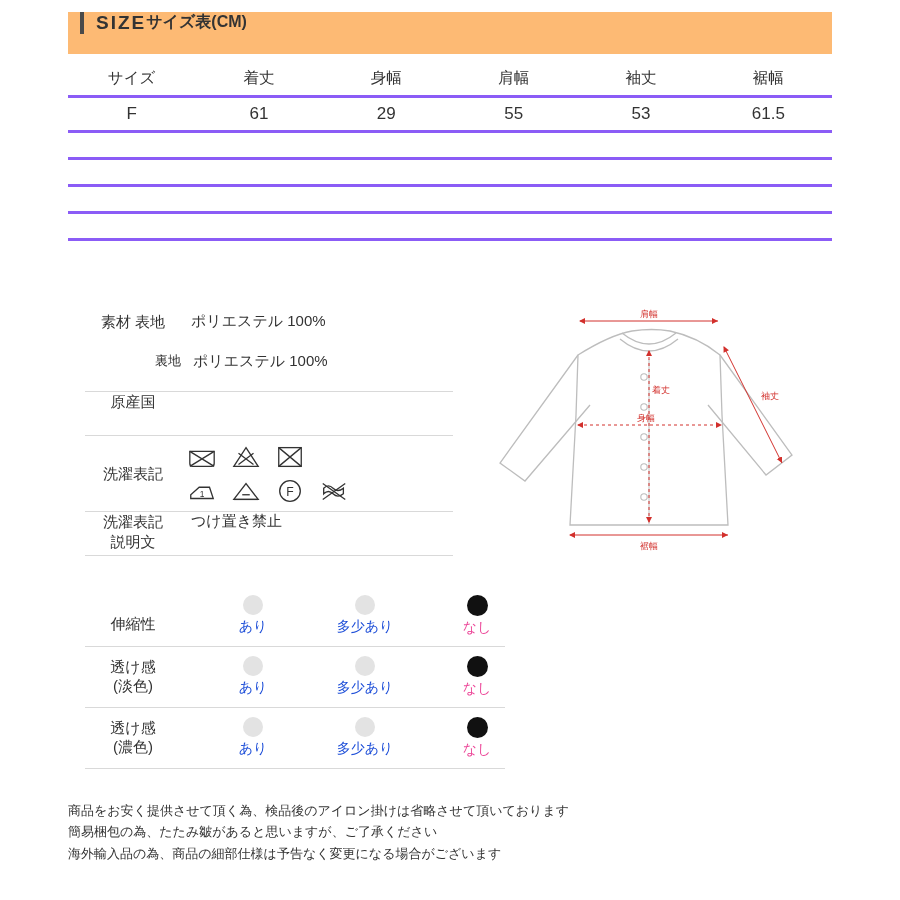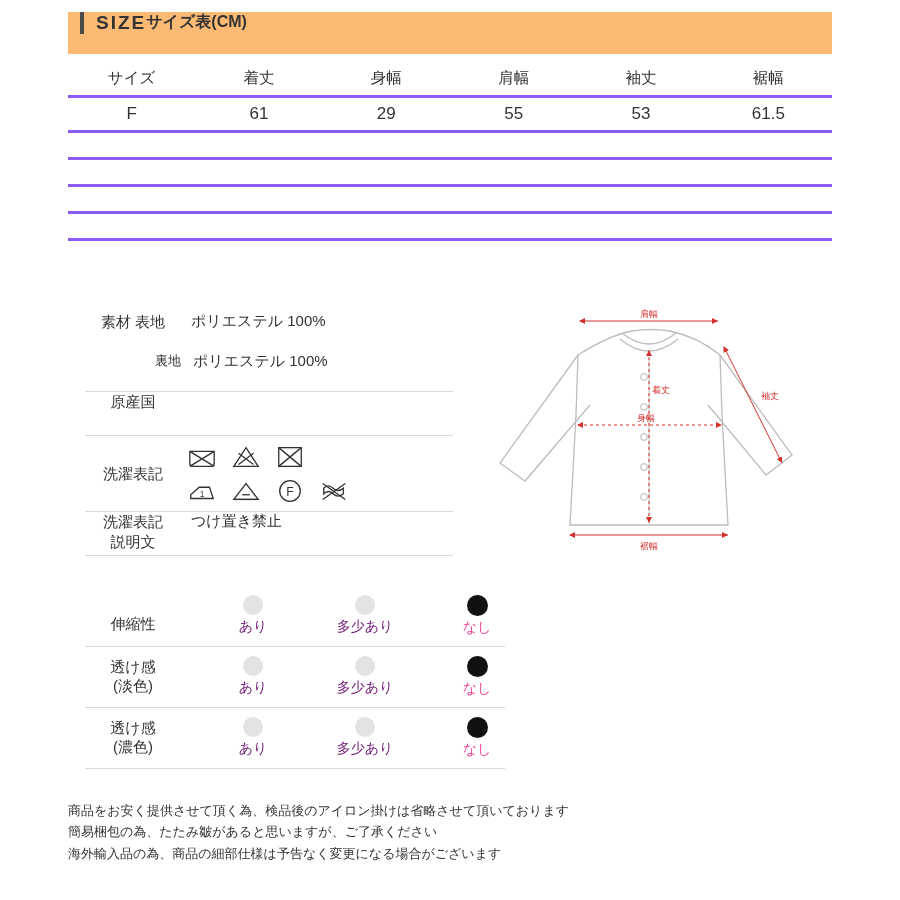--- a/index.html
+++ b/index.html
@@ -193,21 +193,21 @@
     background: #e3e3e3;
     margin: 0 auto 3px auto;
   }
   .dot.on {
     background: #111;
     width: 21px;
     height: 21px;
   }
   .opt-text {
     font-size: 14px;
-    color: #701a75;
+    color: #1d4ed8;
   }
   .opt-text.on {
     color: #ec4899;
   }
   .dotted-line {
     position: absolute;
     left: 64px;
     right: 66px;
     top: 10px;
     border-top: 2px dotted #e0e0e0;

